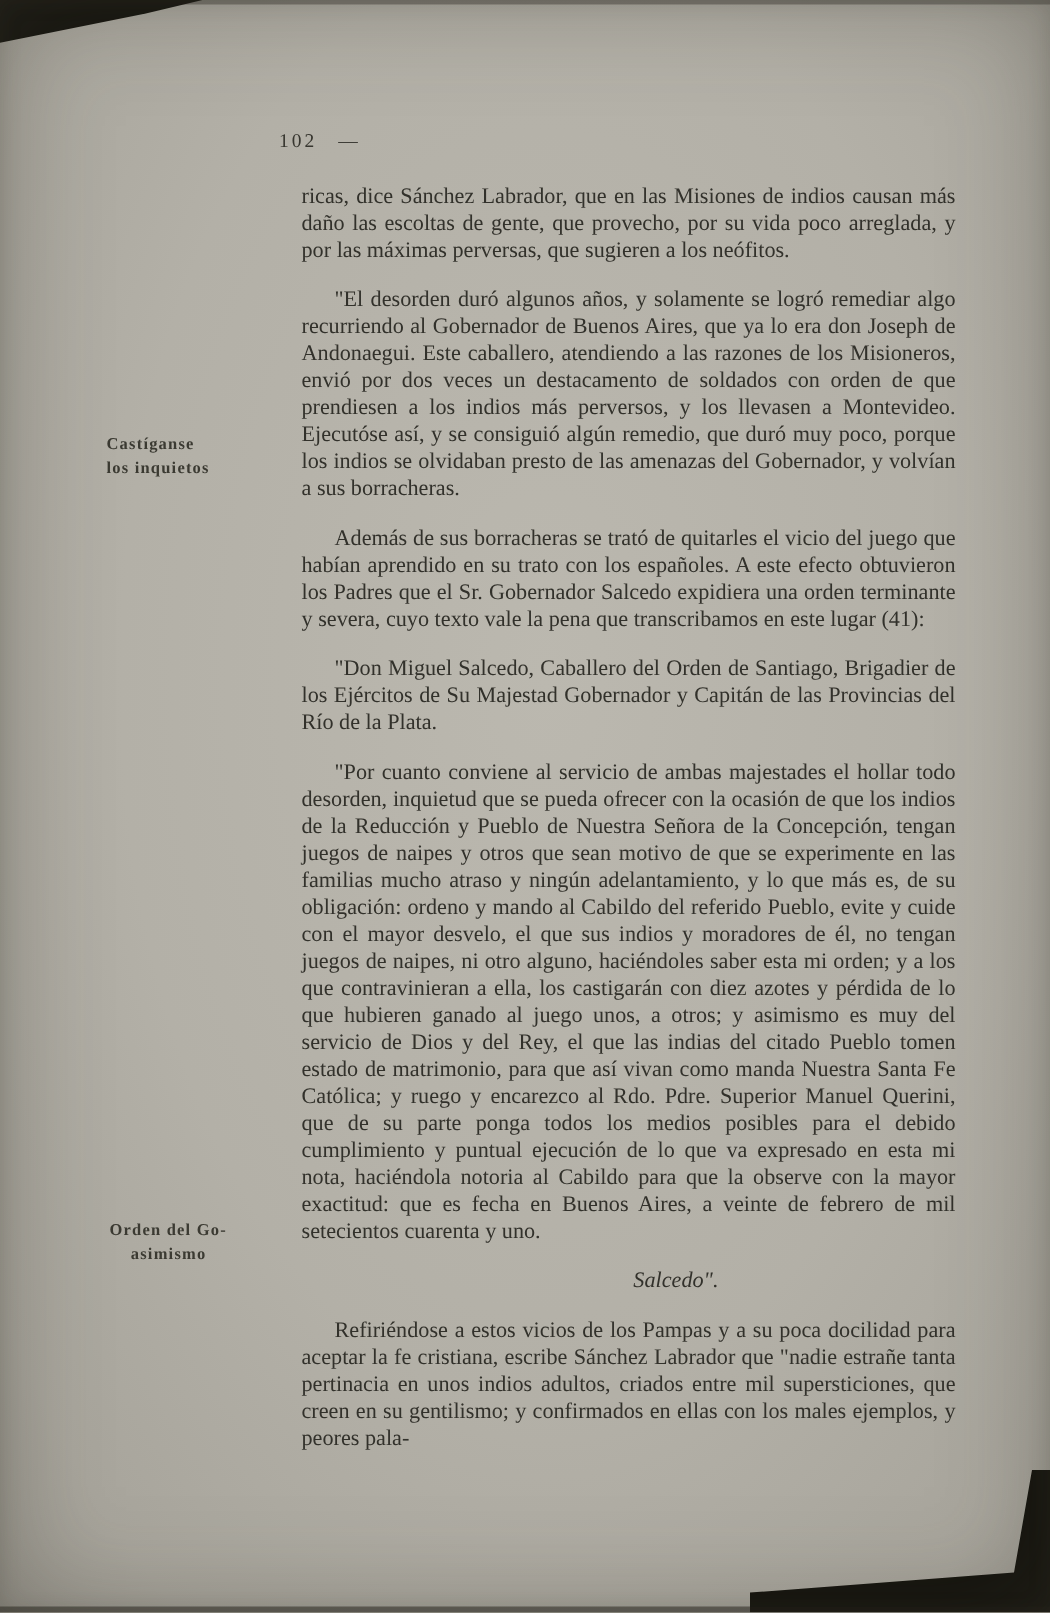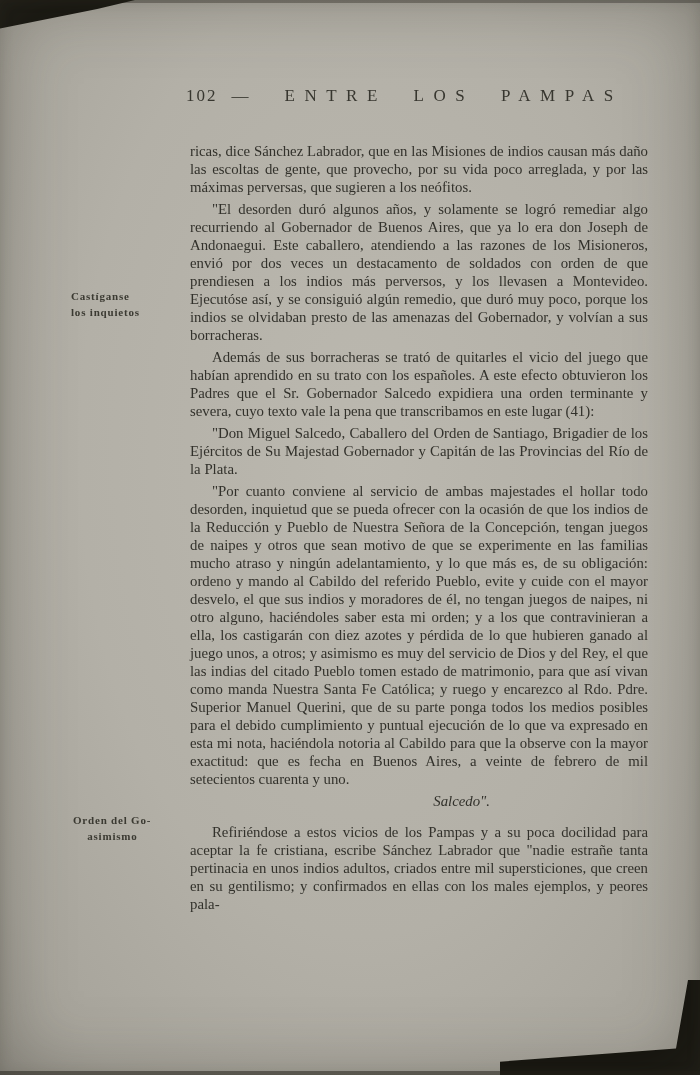--- a/index.html
+++ b/index.html
@@ -35,36 +35,36 @@
     position:absolute;right:0;bottom:0;width:200px;height:95px;
     background:#14130d;
     clip-path:polygon(94% 0,100% 0,100% 100%,0 100%,0 86%,88% 72%);
   }
   
   .content{
     position:absolute;top:86px;left:186px;width:466px;
   }
   .page-header{
     display:flex;align-items:flex-end;
-    font-size:17px;color:#37362f;
-    margin-bottom:36px;
+    font-size:13px;color:#37362f;
+    margin-bottom:20px;
   }
   .page-header .pagenum{letter-spacing:2px;}
   .page-header .sep{margin:0 0 0 14px;}
   .page-header .title{
     margin-left:36px;
     letter-spacing:9.5px;word-spacing:13px;
   }
   
   .text-column{
     font-size:14.8px;line-height:18px;
     text-align:justify;
     color:#32312b;
   }
-  .text-column p{margin:4px;text-indent:22px;}
+  .text-column p{margin:15px;text-indent:22px;}
   .text-column p.first{text-indent:0;}
   .text-column p.signature{
     text-indent:0;text-align:right;padding-right:158px;
     font-style:italic;margin-top:1px;
   }
   .text-column p.final-para{margin-top:13px;}
   
   .margin-note{
     position:absolute;
     font-size:11px;line-height:15.5px;
@@ -88,21 +88,20 @@
   <aside class="margin-note mn-1">Castíganse
 los inquietos</aside>
   <aside class="margin-note mn-2">Orden del Go-
     asimismo</aside>
 
   <div class="content">
 
     <header class="page-header">
       <span class="pagenum">102</span>
       <span class="sep">—</span>
-      <span class="title">ENTRE LOS PAMPAS</span>
     </header>
 
     <main class="text-column">
       <p class="para first">ricas, dice Sánchez Labrador, que en las Misiones de indios causan más daño las escoltas de gente, que provecho, por su vida poco arreglada, y por las máximas perversas, que sugieren a los neófitos.</p>
       <p class="para">"El desorden duró algunos años, y solamente se logró remediar algo recurriendo al Gobernador de Buenos Aires, que ya lo era don Joseph de Andonaegui. Este caballero, atendiendo a las razones de los Misioneros, envió por dos veces un destacamento de soldados con orden de que prendiesen a los indios más perversos, y los llevasen a Montevideo. Ejecutóse así, y se consiguió algún remedio, que duró muy poco, porque los indios se olvidaban presto de las amenazas del Gobernador, y volvían a sus borracheras.</p>
       <p class="para">Además de sus borracheras se trató de quitarles el vicio del juego que habían aprendido en su trato con los españoles. A este efecto obtuvieron los Padres que el Sr. Gobernador Salcedo expidiera una orden terminante y severa, cuyo texto vale la pena que transcribamos en este lugar (41):</p>
       <p class="para">"Don Miguel Salcedo, Caballero del Orden de Santiago, Brigadier de los Ejércitos de Su Majestad Gobernador y Capitán de las Provincias del Río de la Plata.</p>
       <p class="para">"Por cuanto conviene al servicio de ambas majestades el hollar todo desorden, inquietud que se pueda ofrecer con la ocasión de que los indios de la Reducción y Pueblo de Nuestra Señora de la Concepción, tengan juegos de naipes y otros que sean motivo de que se experimente en las familias mucho atraso y ningún adelantamiento, y lo que más es, de su obligación: ordeno y mando al Cabildo del referido Pueblo, evite y cuide con el mayor desvelo, el que sus indios y moradores de él, no tengan juegos de naipes, ni otro alguno, haciéndoles saber esta mi orden; y a los que contravinieran a ella, los castigarán con diez azotes y pérdida de lo que hubieren ganado al juego unos, a otros; y asimismo es muy del servicio de Dios y del Rey, el que las indias del citado Pueblo tomen estado de matrimonio, para que así vivan como manda Nuestra Santa Fe Católica; y ruego y encarezco al Rdo. Pdre. Superior Manuel Querini, que de su parte ponga todos los medios posibles para el debido cumplimiento y puntual ejecución de lo que va expresado en esta mi nota, haciéndola notoria al Cabildo para que la observe con la mayor exactitud: que es fecha en Buenos Aires, a veinte de febrero de mil setecientos cuarenta y uno.</p>
       <p class="signature">Salcedo".</p>
       <p class="para final-para">Refiriéndose a estos vicios de los Pampas y a su poca docilidad para aceptar la fe cristiana, escribe Sánchez Labrador que "nadie estrañe tanta pertinacia en unos indios adultos, criados entre mil supersticiones, que creen en su gentilismo; y confirmados en ellas con los males ejemplos, y peores pala-</p>

